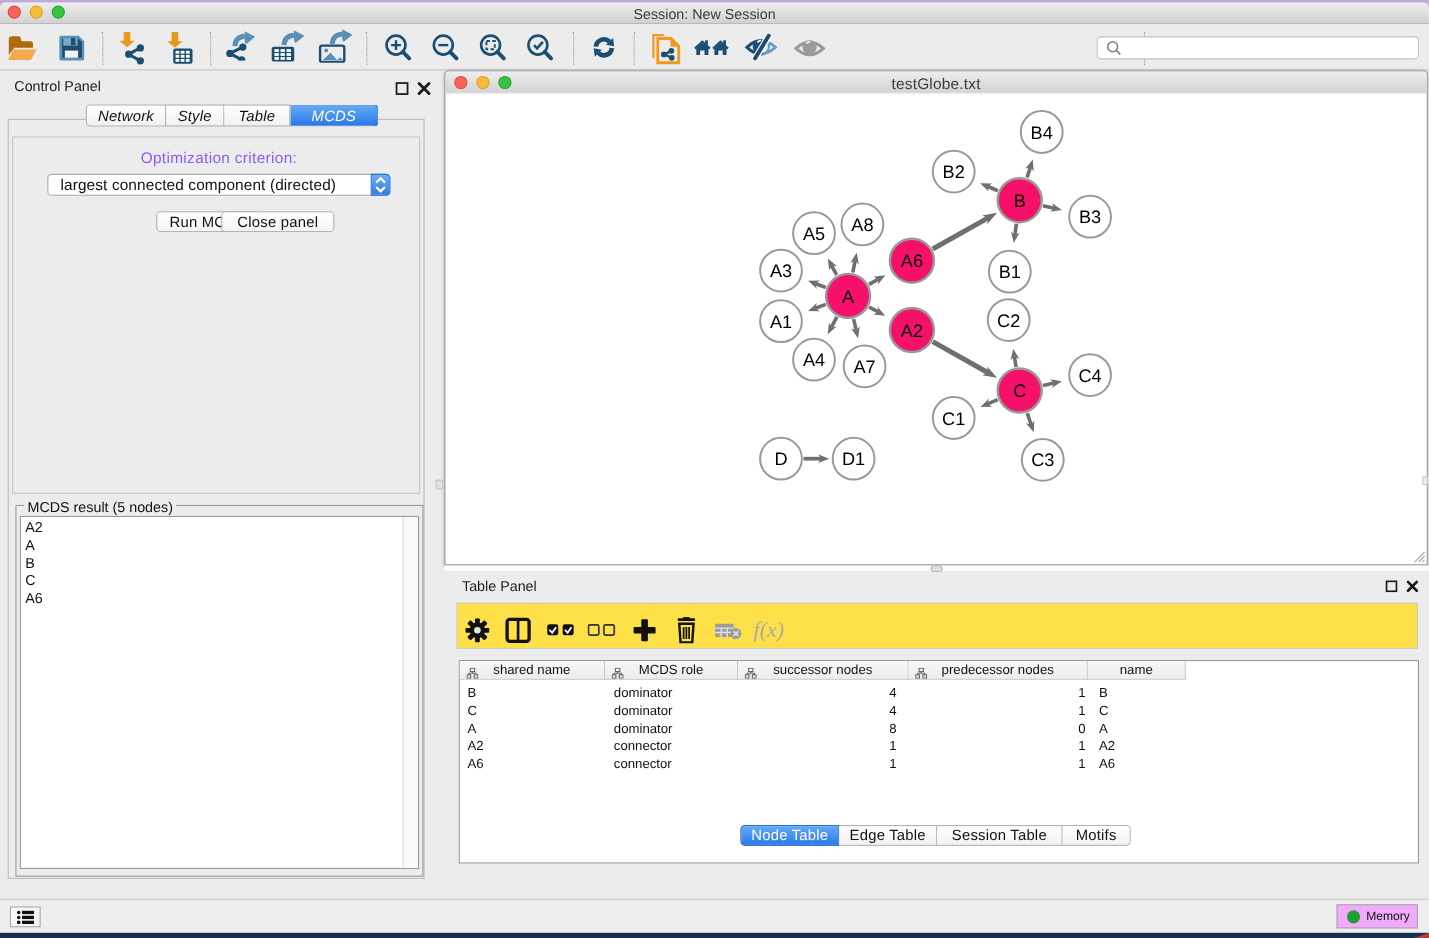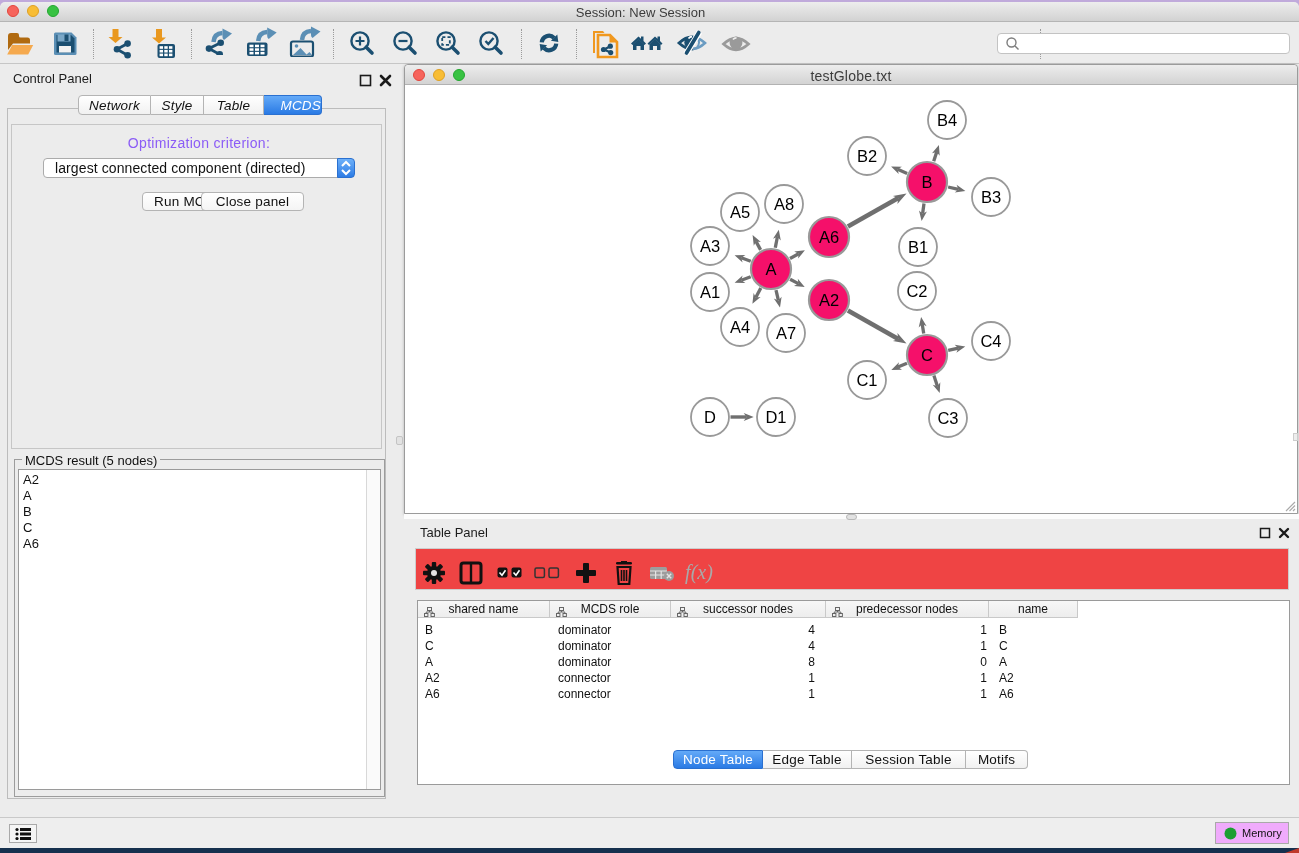--- a/index.html
+++ b/index.html
@@ -27,21 +27,21 @@
 #fieldset{left:14px;top:459px;width:371px;height:338px;border:1px solid #9c9c9c;}
 #fieldlegend{left:22px;top:453px;background:#ececec;padding:0 3px;font-size:13px;color:#111;}
 #mcdslist{left:18px;top:469px;width:363px;height:321px;background:#fff;border:1px solid #9a9a9a;font-size:13px;color:#111;line-height:16px;padding:2px 0 0 4px;}
 #mcdsscroll{left:366px;top:470px;width:14px;height:319px;background:#fafafa;border-left:1px solid #d8d8d8;}
 
 #netwin{left:404px;top:64px;width:894px;height:450px;background:#fff;border:1px solid #9b9b9b;border-radius:4px 4px 0 0;box-shadow:0 1px 3px rgba(0,0,0,.25);}
 #nettb{position:absolute;left:0;top:0;width:892px;height:20px;background:linear-gradient(#ededed,#d3d3d3);border-bottom:1px solid #b2b2b2;border-radius:4px 4px 0 0;}
 #nettb .t{position:absolute;left:0;right:0;top:3px;text-align:center;font-size:14px;letter-spacing:0.2px;color:#3c3c3c;}
 
 #tp-title{left:420px;top:525px;font-size:13px;color:#1c1c1c;}
-#tp-toolbar{left:415px;top:548px;width:874px;height:42px;background:#ef4444;border:1px solid #cdcdcd;}
+#tp-toolbar{left:415px;top:548px;width:874px;height:42px;background:#fde047;border:1px solid #cdcdcd;}
 #tp-table{left:417px;top:600px;width:873px;height:185px;background:#fff;border:1px solid #9a9a9a;}
 .hcell{position:absolute;top:0;height:17px;background:linear-gradient(#f7f7f7,#ededed);border-right:1px solid #c9c9c9;border-bottom:1px solid #c9c9c9;font-size:12px;color:#111;text-align:center;line-height:17px;}
 .trow{position:absolute;left:0;width:871px;height:16px;font-size:12px;color:#111;}
 .tcell{position:absolute;top:0;height:16px;line-height:16px;}
 
 #statusbar{left:0;top:817px;width:1299px;height:31px;background:#eeeeee;border-top:1px solid #c9c9c9;}
 #listbtn{left:9px;top:824px;width:28px;height:19px;background:#f5f5f5;border:1px solid #a9a9a9;}
 #membtn{left:1215px;top:822px;width:74px;height:22px;background:#f0abfc;border:1px solid #a9a9a9;font-size:11px;color:#111;}
 #darkstrip{left:0;top:848px;width:1299px;height:5px;background:#16304e;}
 </style></head>
@@ -200,21 +200,21 @@
 <div class="abs" id="cp-title">Control Panel</div>
 <svg class="abs" width="34" height="14" style="left:359px;top:74px">
     <rect x="1.5" y="1.5" width="10" height="10" fill="none" stroke="#1a1a1a" stroke-width="1.6"></rect>
     <path d="M22 2 L31 11 M31 2 L22 11" stroke="#1a1a1a" stroke-width="2.6" stroke-linecap="round"></path>
   </svg>
 <div class="abs" id="cp-outer"></div>
 <div class="abs" id="cp-inner"></div>
 <div class="tab" style="left:78px;width:73px;border-radius:4px 0 0 4px;">Network</div>
 <div class="tab" style="left:151px;width:53px;border-left:0;">Style</div>
 <div class="tab" style="left:204px;width:60px;border-left:0;">Table</div>
-<div class="tab tabsel" style="left:264px;width:58px;border-left:0;border-radius:0 4px 4px 0;text-align:right;">MCDS</div>
+<div class="tab tabsel" style="left:264px;width:80px;border-left:0;border-radius:0 4px 4px 0;">MCDS</div>
 <div class="abs" id="optlabel">Optimization criterion:</div>
 <div class="abs" id="dropdown"></div>
 <div class="abs" id="ddtext">largest connected component (directed)</div>
 <div class="abs" id="ddcap">
     <svg width="16" height="18" style="position:absolute;left:0px;top:0px">
       <path d="M4 7 L8 3 L12 7" fill="none" stroke="#fff" stroke-width="2"></path>
       <path d="M4 11 L8 15 L12 11" fill="none" stroke="#fff" stroke-width="2"></path>
     </svg>
   </div>
 <div class="btn" style="left:94px;width:94px;margin-left:48px;">Run MCDS</div>

